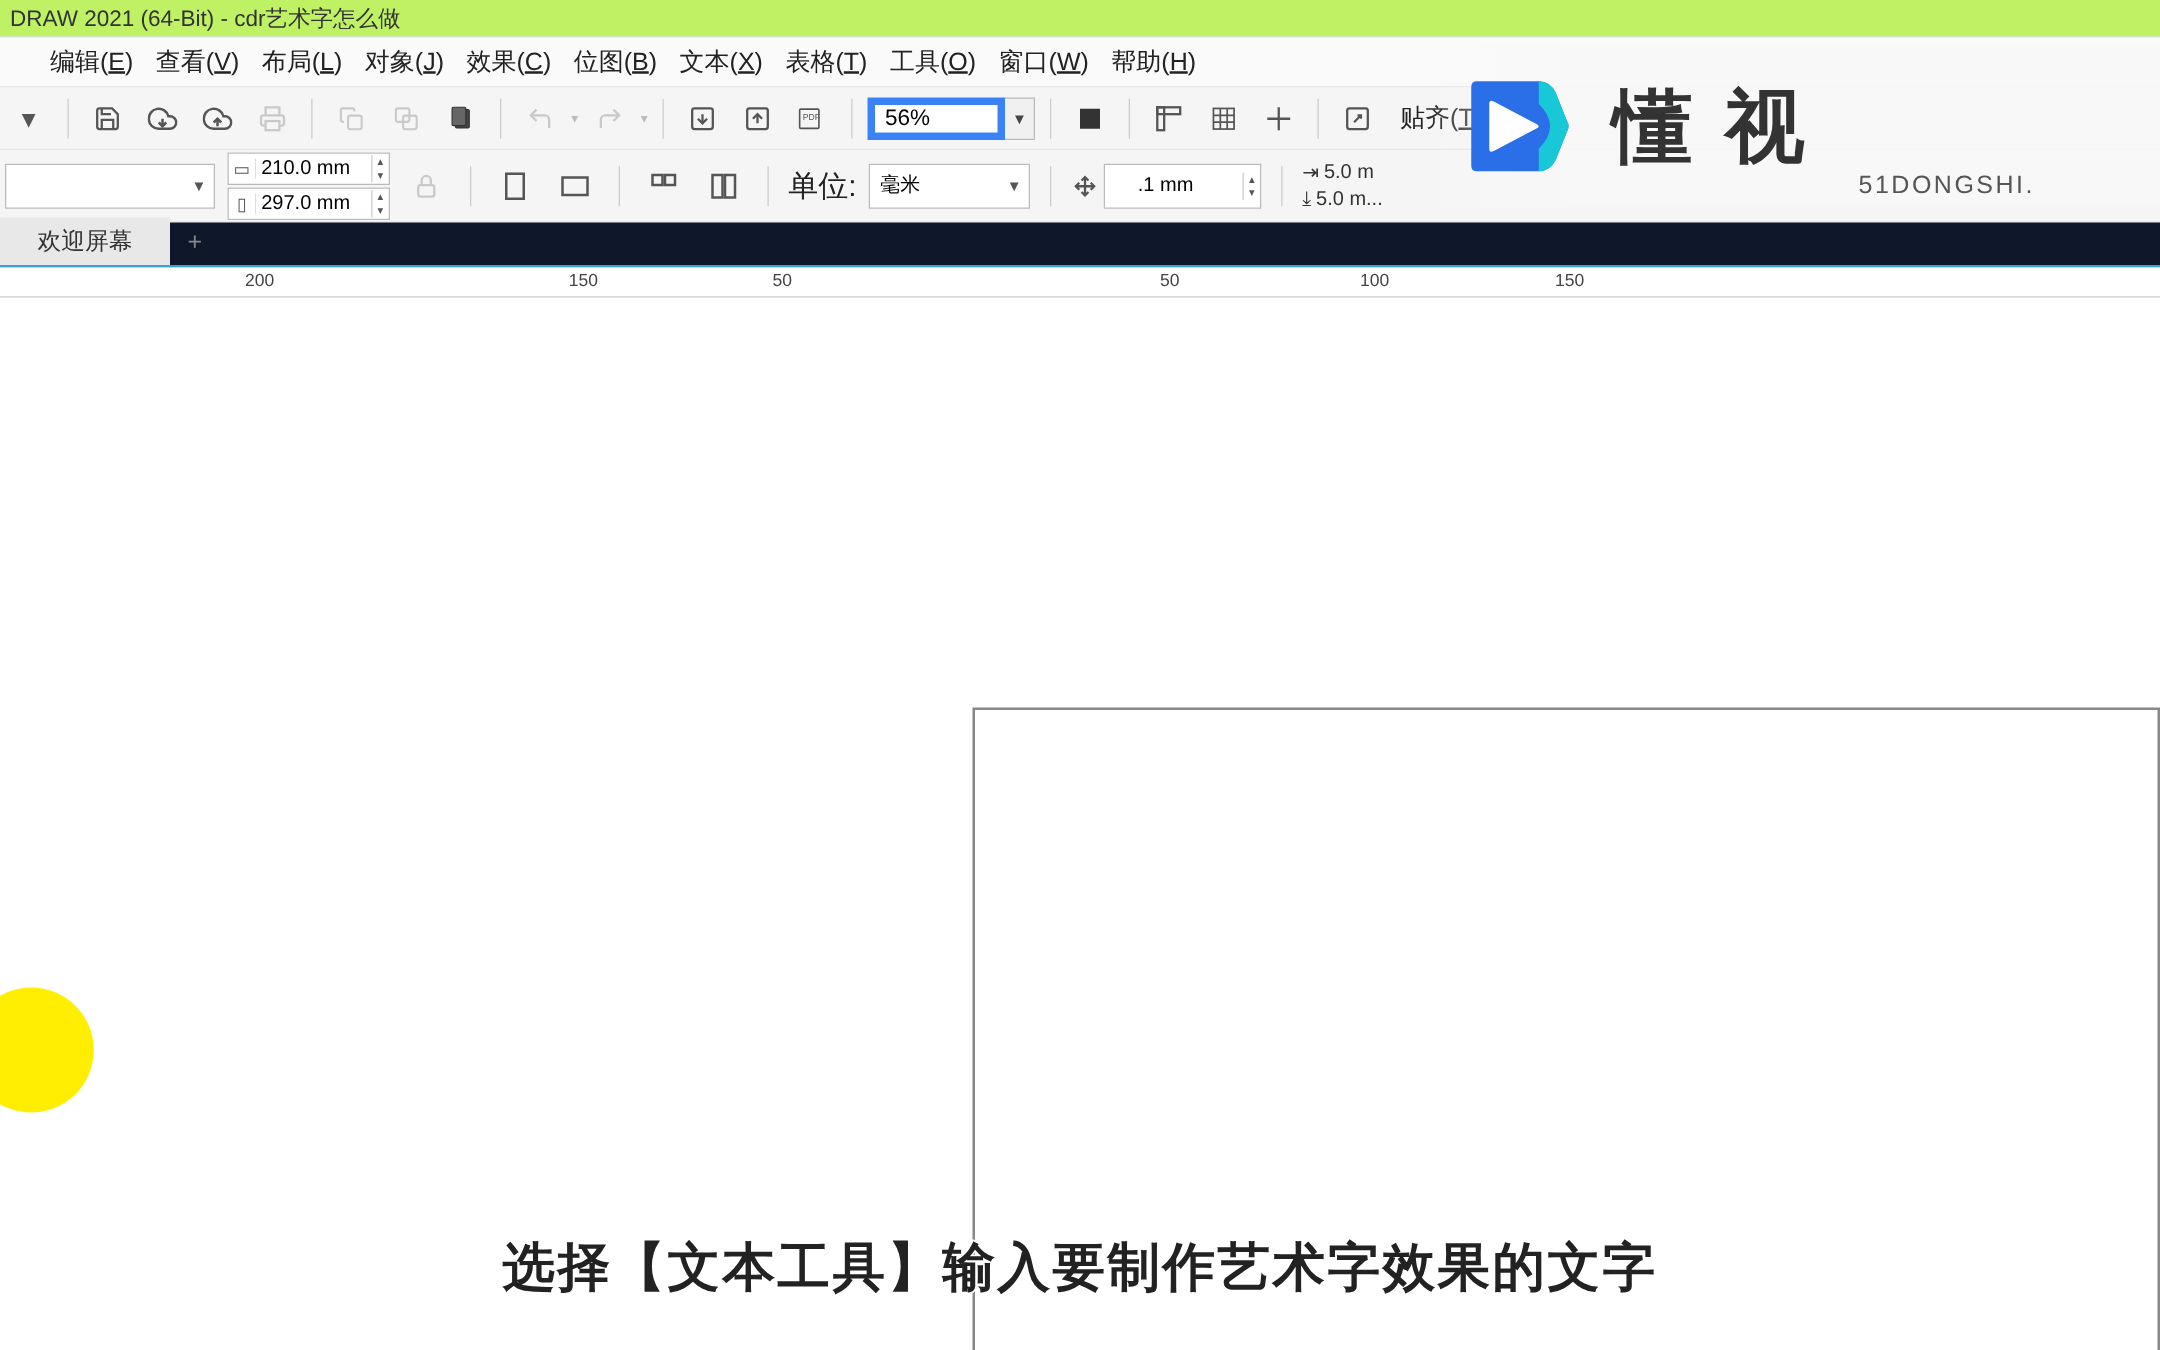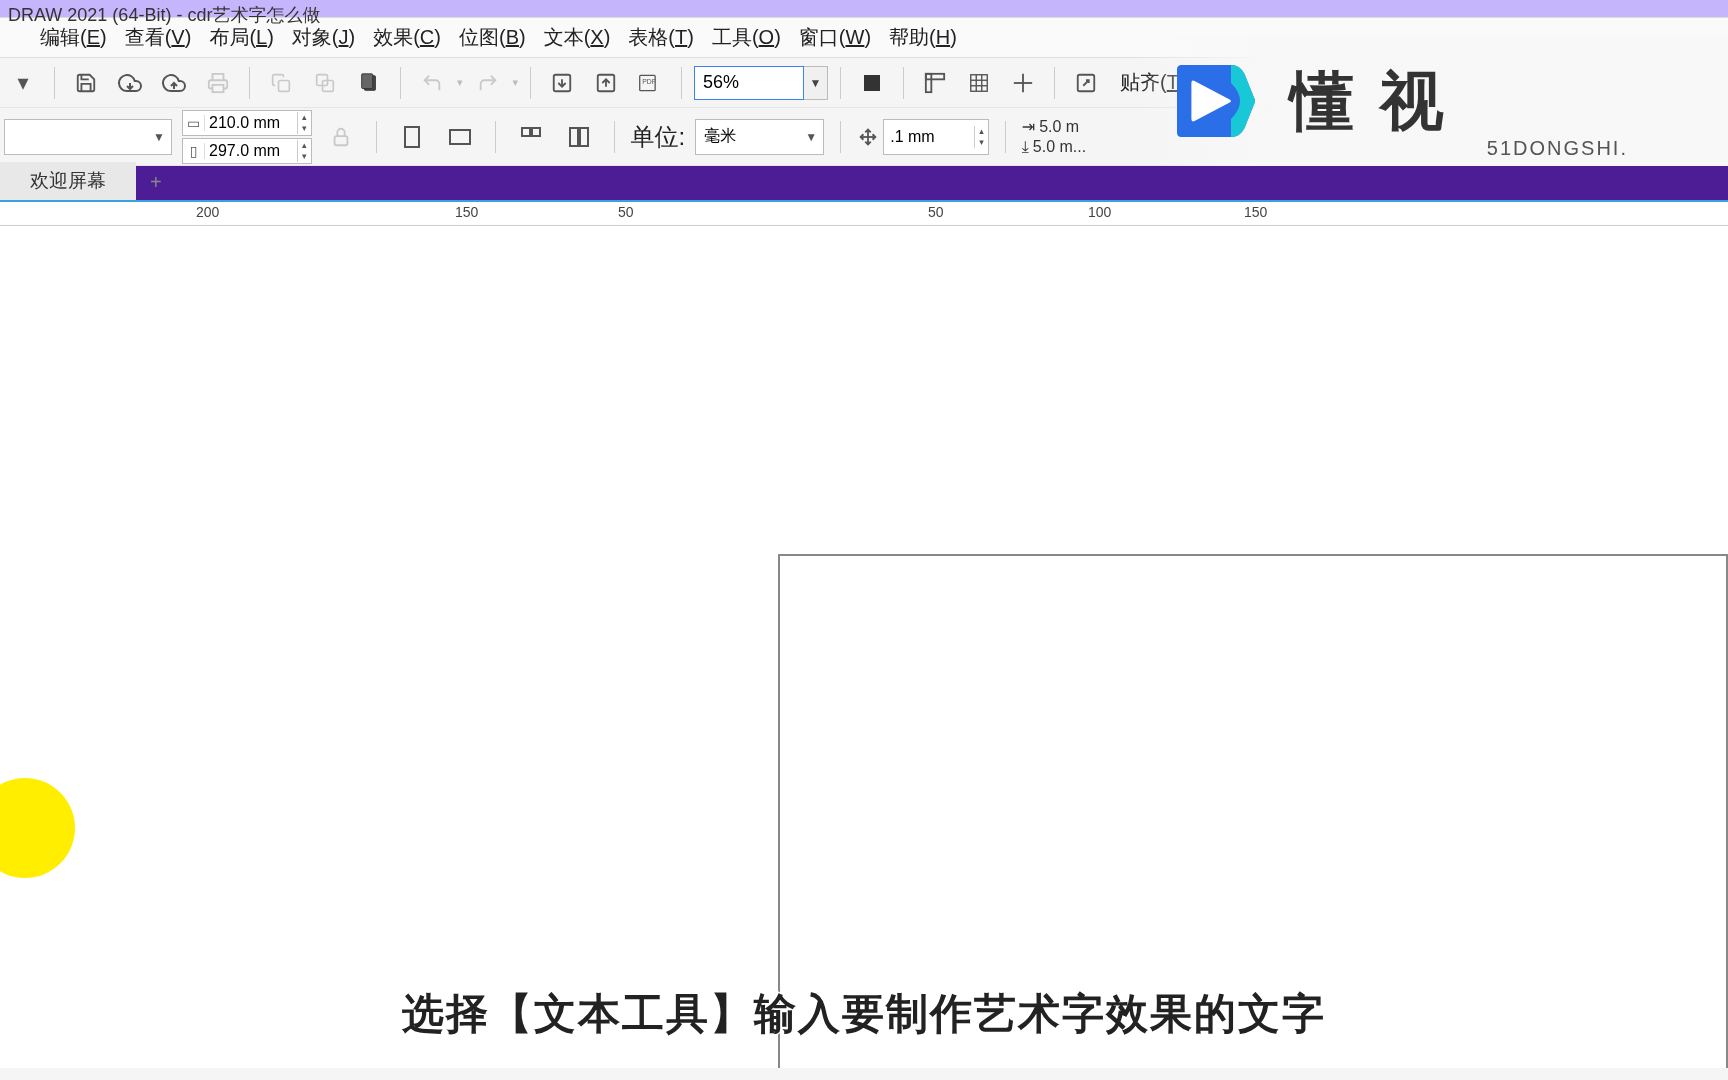--- a/index.html
+++ b/index.html
@@ -6,22 +6,22 @@
 body {
   font-family: "Microsoft YaHei", "SimSun", sans-serif;
   font-size: 16px;
   background: #f5f5f5;
   overflow: hidden;
   width: 1728px;
   height: 1080px;
   position: relative;
 }
 .titlebar {
-  background: #c4b5fd;
-  height: 18px;
+  background: #bef264;
+  height: 30px;
   line-height: 30px;
   padding-left: 8px;
   font-size: 18px;
   border-bottom: 1px solid #ddd;
   color: #333;
 }
 .menubar {
   background: #fafafa;
   height: 40px;
   display: flex;
@@ -44,40 +44,40 @@
 }
 .tb-btn {
   width: 38px; height: 36px;
   display: flex; align-items: center; justify-content: center;
   color: #555; font-size: 22px;
   border-radius: 3px;
 }
 .tb-sep { width: 1px; height: 32px; background: #ccc; margin: 0 6px; }
 .tb-dropdown {
   display: flex; align-items: center;
-  border: 1px solid #3b82f6; background: #fff;
+  border: 6px solid #3b82f6; background: #fff;
   height: 34px; padding: 0 8px; font-size: 18px;
 }
 .tb-dropdown-arrow { border: 1px solid #bbb; border-left: none; width: 24px; height: 34px; display: flex; align-items: center; justify-content: center; background: #f0f0f0; font-size: 12px; color: #444; }
 .propbar {
   background: #f5f5f5;
   height: 58px;
   display: flex; align-items: center;
   padding-left: 4px;
   border-bottom: 1px solid #e5e5e5;
   gap: 10px;
 }
 .prop-combo { border: 1px solid #bbb; height: 36px; background: #fff; display: flex; align-items: center; }
-.prop-input { border: none; height: 24px; font-size: 16px; padding: 0 6px; outline: none; width: 110px; }
+.prop-input { border: none; height: 24px; font-size: 16px; padding: 0 6px; outline: none; width: 110px; margin-left: 20px; }
 .spinner { display: flex; flex-direction: column; border-left: 1px solid #ccc; }
 .spinner span { font-size: 9px; line-height: 11px; padding: 0 4px; cursor: pointer; color: #555; }
 .prop-label { font-size: 24px; color: #222; }
 .nudge-group { display: flex; align-items: center; gap: 4px; }
 .tabbar {
-  background: #4c1d95;
+  background: #0f172a;
   height: 36px;
   display: flex;
   align-items: flex-end;
   border-bottom: 2px solid #3aa0e0;
 }
 .tab {
   padding: 6px 30px; font-size: 19px;
   background: #e8e8e8; color: #333;
   cursor: pointer;
 }

